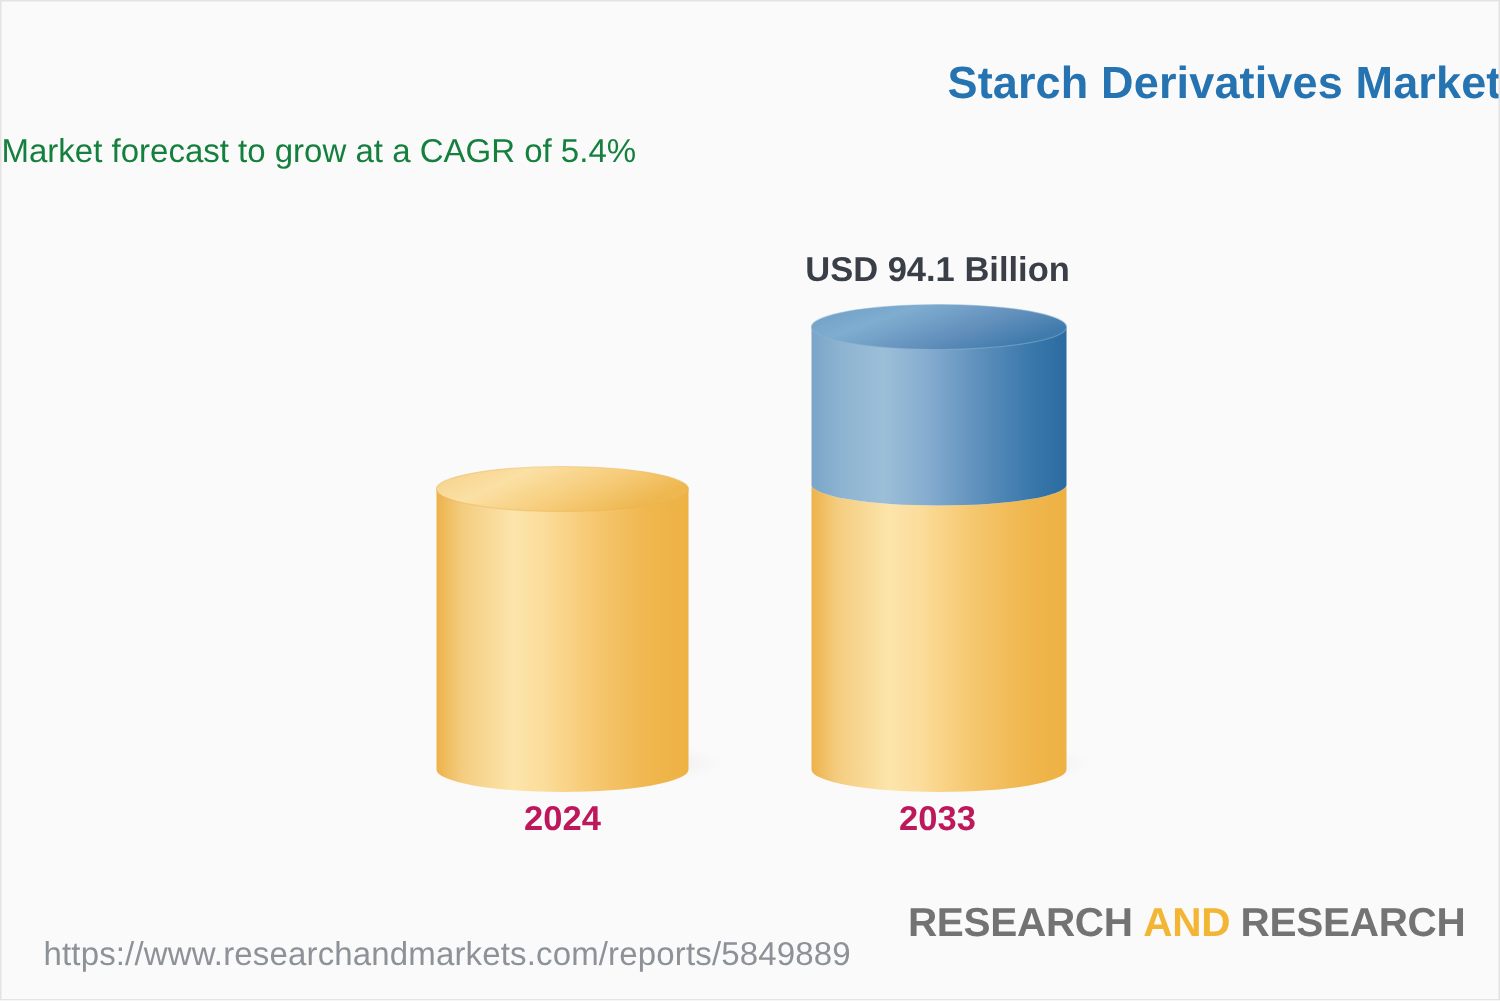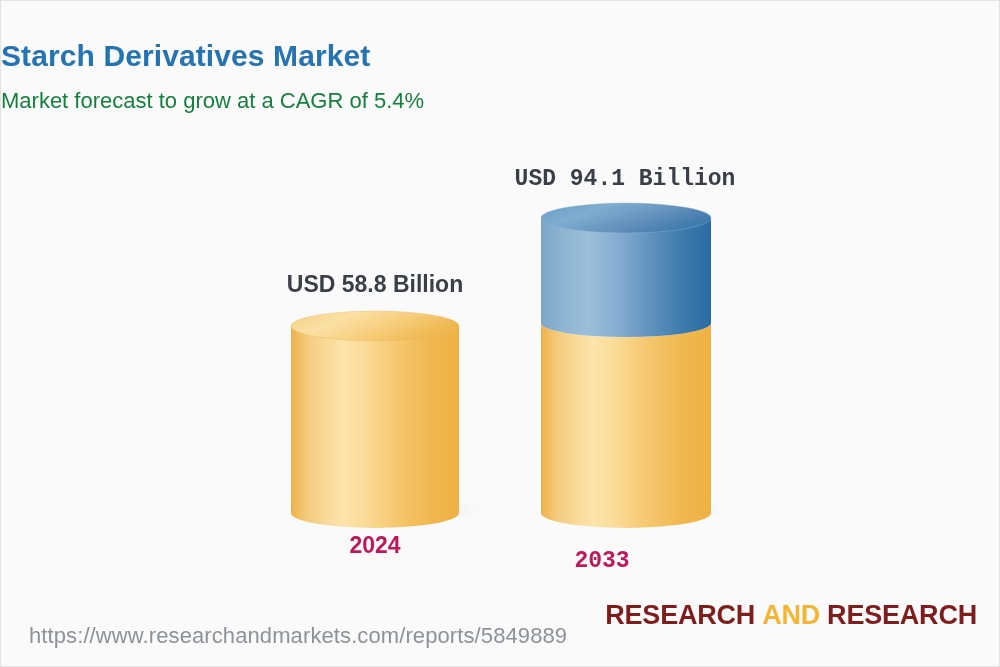--- a/index.html
+++ b/index.html
@@ -23,21 +23,21 @@
     border: 1px solid #e3e3e3;
     overflow: hidden;
   }
 
   
   #chart-title {
     position: absolute;
     left: 0;
     top: 38px;
     width: 1000px;
-    text-align: left;
+    text-align: right;
     font-size: 30px;
     font-weight: bold;
     color: #2573b0;
     letter-spacing: 0.1px;
   }
   #chart-subtitle {
     position: absolute;
     left: 0;
     top: 87px;
     width: 1000px;
@@ -94,21 +94,21 @@
     top: 601px;
     text-align: right;
   }
   #logo-main {
     font-size: 27px;
     font-weight: bold;
     letter-spacing: -0.2px;
     line-height: 1.02;
     white-space: nowrap;
   }
-  .logo-blue { color: #7f1d1d; }
+  .logo-blue { color: #737373; }
   .logo-gold { color: #f2b634; }
   #logo-tagline {
     font-size: 12.5px;
     font-weight: bold;
     color: #2b6ca3;
     letter-spacing: 0.55px;
     margin-top: 3px;
     white-space: nowrap;
   }
 </style>
@@ -117,21 +117,20 @@
 
 <div id="canvas">
 
   <div id="chart-title">Starch Derivatives Market</div>
   <div id="chart-subtitle">Market forecast to grow at a CAGR of 5.4%</div>
 
   <div id="plot-area">
 
     <div class="bar-group" style="left:0; top:0; width:1000px; height:600px;">
 
-      <div class="value-label" style="left:224px; top:270px;">USD 58.8 Billion</div>
 
       <svg class="cylinder" xmlns="http://www.w3.org/2000/svg" style="left:282px; top:302px;" width="200" height="230" viewBox="0 0 200 230">
         <defs>
           <linearGradient id="yellowBody" x1="0" y1="0" x2="1" y2="0">
             <stop offset="0%" stop-color="#edb24a"></stop>
             <stop offset="10%" stop-color="#f4cc7f"></stop>
             <stop offset="30%" stop-color="#fce4ab"></stop>
             <stop offset="42%" stop-color="#fbdd9c"></stop>
             <stop offset="62%" stop-color="#f6c871"></stop>
             <stop offset="82%" stop-color="#f0b851"></stop>
@@ -154,21 +153,21 @@
 
         <path d="M 8,23 L 8,210 A 84,15 0 0 0 176,210 L 176,23 Z" fill="url(#yellowBody)"></path>
 
         <ellipse cx="92" cy="23" rx="84" ry="15" fill="url(#yellowTop)"></ellipse>
         <ellipse cx="92" cy="23" rx="84" ry="15" fill="none" stroke="#e8b355" stroke-opacity="0.45" stroke-width="0.8"></ellipse>
       </svg>
 
       <div class="cat-label" style="left:224px; top:531px;">2024</div>
     </div>
 
-    <div class="bar-group" style="left:0; top:0; width:1000px; height:600px;font-family:Liberation Mono, monospace;">
+    <div class="bar-group" style="left:0; top:0; width:1000px; height:600px;">
 
       <div class="value-label" style="left:474px; top:165px;">USD 94.1 Billion</div>
 
       <svg class="cylinder" xmlns="http://www.w3.org/2000/svg" style="left:532px; top:196px;" width="200" height="336" viewBox="0 0 200 336">
         <defs>
           <linearGradient id="blueBody" x1="0" y1="0" x2="1" y2="0">
             <stop offset="0%" stop-color="#7aa5c8"></stop>
             <stop offset="12%" stop-color="#8db4d1"></stop>
             <stop offset="28%" stop-color="#9cbfd8"></stop>
             <stop offset="45%" stop-color="#86add0"></stop>
@@ -201,21 +200,21 @@
         <ellipse cx="104" cy="312" rx="92" ry="16" fill="url(#shadowB)"></ellipse>
 
         <path d="M 8,126 A 85,14 0 0 0 178,126 L 178,316 A 85,15 0 0 1 8,316 Z" fill="url(#yellowBody2)"></path>
 
         <path d="M 8,21 L 8,126 A 85,14 0 0 0 178,126 L 178,21 Z" fill="url(#blueBody)"></path>
 
         <ellipse cx="93" cy="21" rx="85" ry="15" fill="url(#blueTop)"></ellipse>
         <ellipse cx="93" cy="21" rx="85" ry="15" fill="none" stroke="#8fb4d2" stroke-opacity="0.5" stroke-width="0.8"></ellipse>
       </svg>
 
-      <div class="cat-label" style="left:451px; top:531px;margin-top:16px;">2033</div>
+      <div class="cat-label" style="left:474px; top:531px;">2033</div>
     </div>
 
   </div>
 
   <div id="footer-url">https://www.researchandmarkets.com/reports/5849889</div>
 
   <div id="logo">
     <div id="logo-main"><span class="logo-blue">RESEARCH</span><span class="logo-gold" style="margin:12px 7px;">AND</span><span class="logo-blue">RESEARCH</span></div>
   </div>
 

